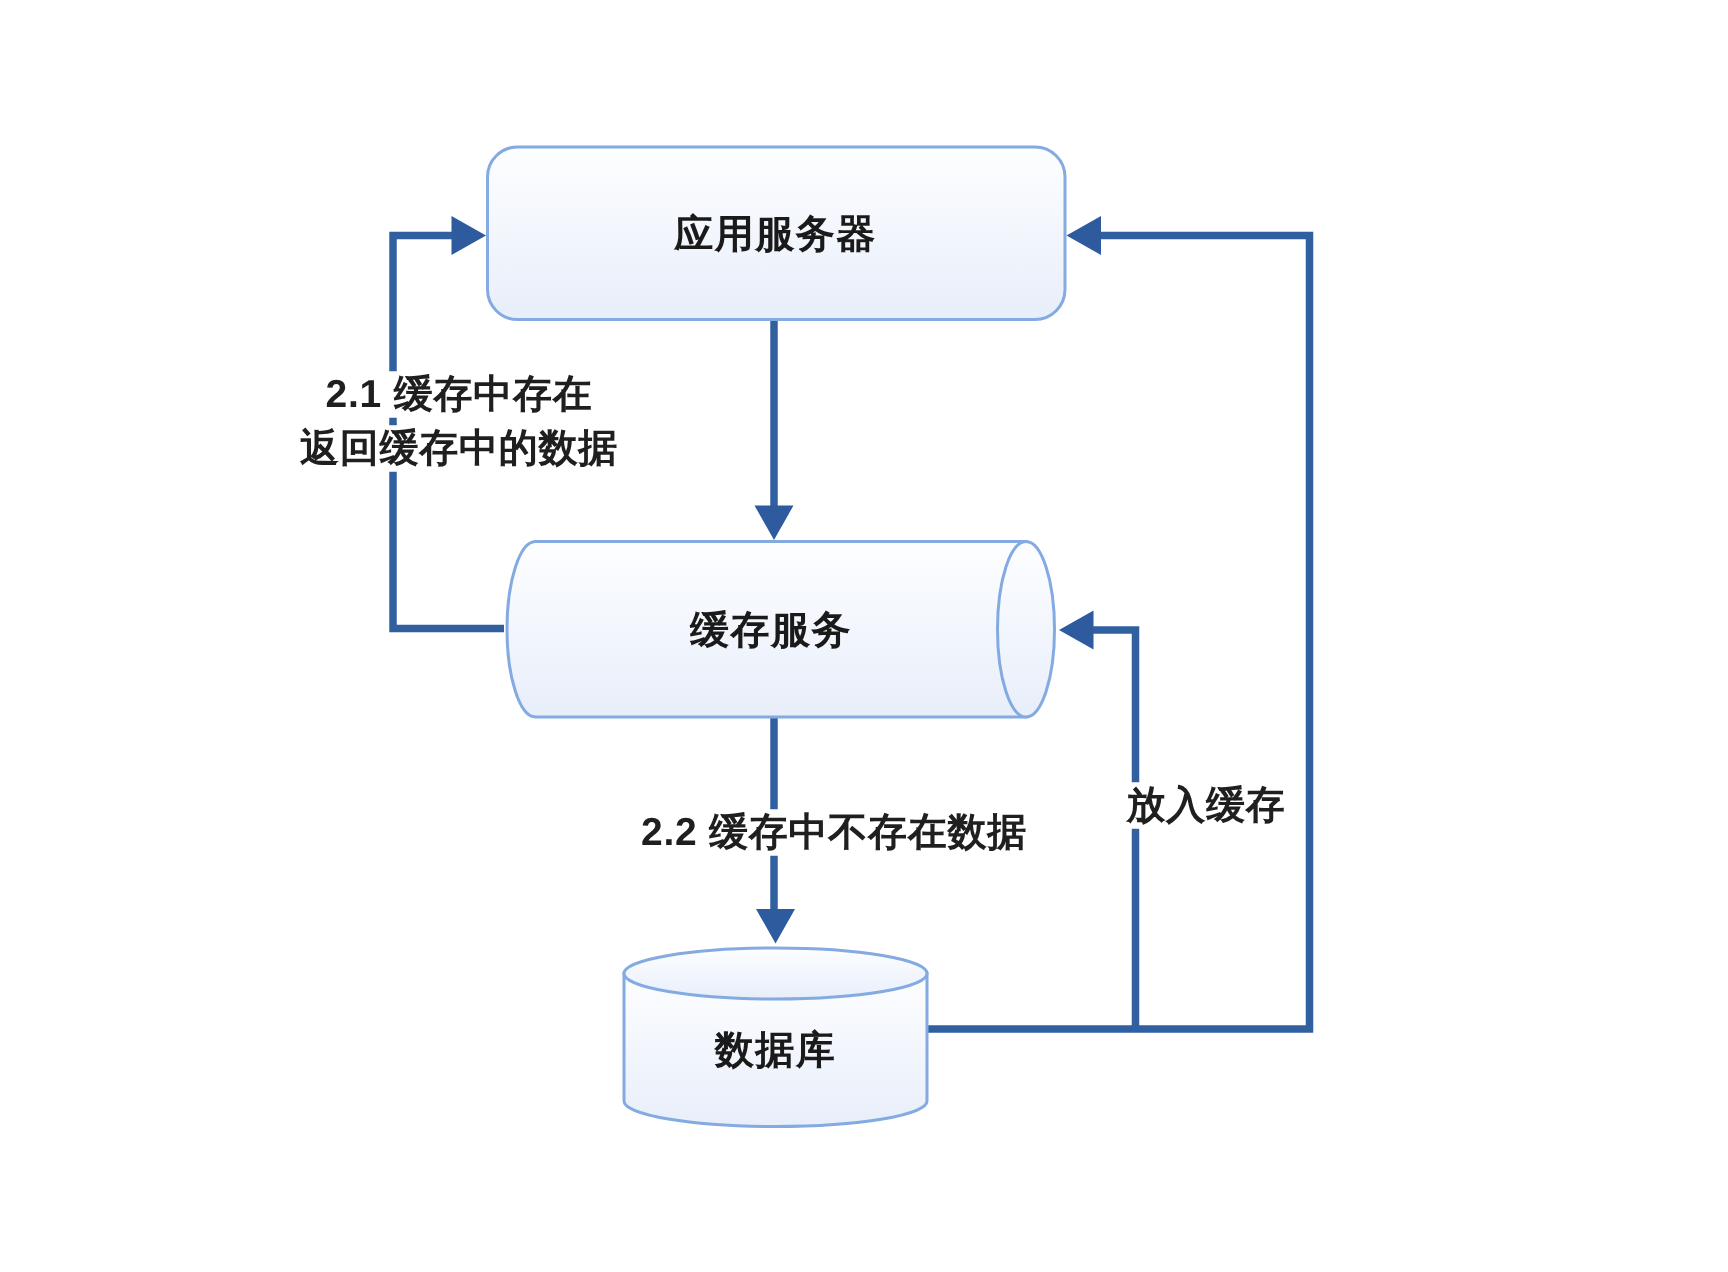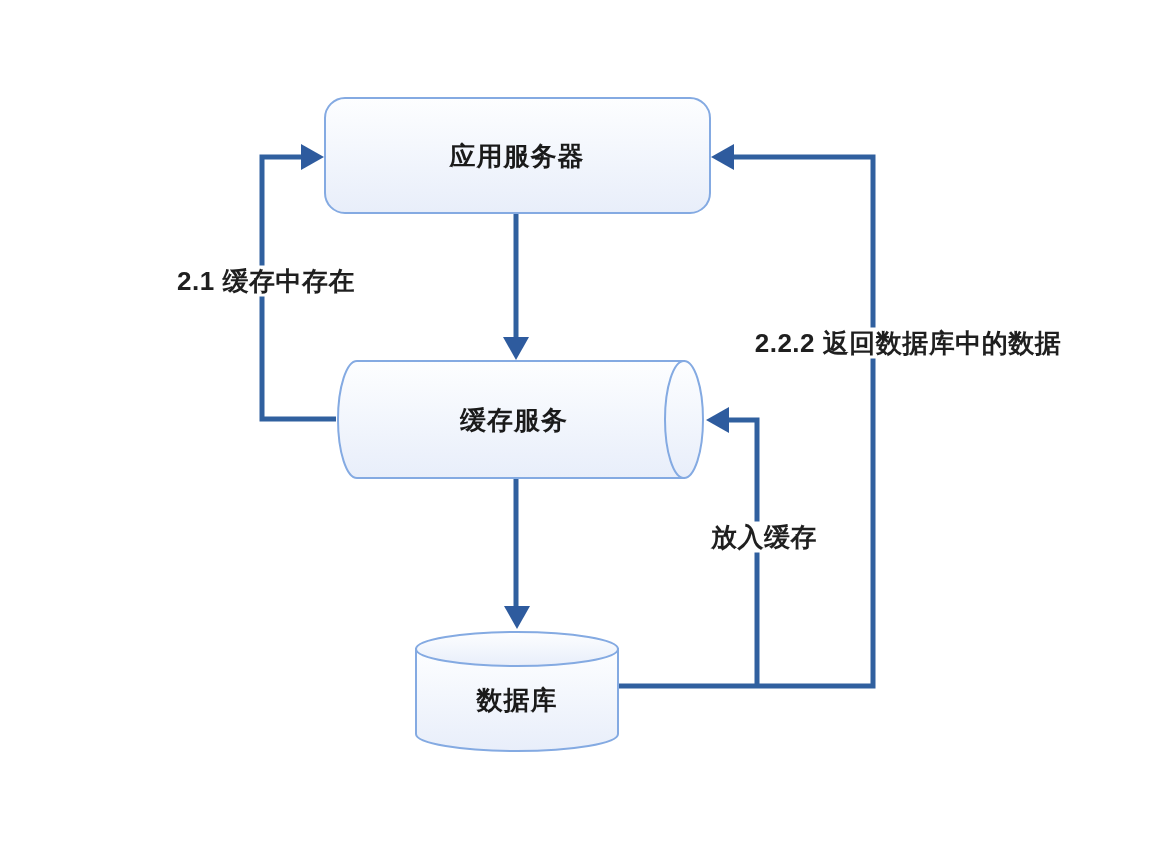--- a/index.html
+++ b/index.html
@@ -31,20 +31,21 @@
     letter-spacing: 1px;
   }
   .edge-label {
     position: absolute;
     transform: translate(-50%, -50%);
     display: flex;
     flex-direction: column;
     align-items: center;
     gap: 5px;
     z-index: 3;
+    margin-left: 40px;
   }
   .edge-label span {
     display: inline-block;
     background: #ffffff;
     padding: 0 5px;
     font-size: 26px;
     font-weight: 600;
     color: #1f1f1f;
     line-height: 31px;
     white-space: nowrap;
@@ -100,24 +101,25 @@
 
   <div class="node-label" style="left:517px; top:156px;">应用服务器</div>
 
   <div class="node-label" style="left:514px; top:420px;">缓存服务</div>
 
   <div class="node-label" style="left:517px; top:700px;">数据库</div>
 
 
   <div class="edge-label" style="left:266px; top:281px;">
     <span>2.1 缓存中存在</span>
+    <span>返回缓存中的数据</span>
   </div>
 
+  <div class="edge-label" style="left:516px; top:555px;">
+    <span>2.2 缓存中不存在数据</span>
+  </div>
 
   <div class="edge-label" style="left:764px; top:537px;">
     <span>放入缓存</span>
   </div>
 
-  <div class="edge-label" style="left:908px; top:343px;">
-    <span>2.2.2 返回数据库中的数据</span>
-  </div>
 
 </div>
 
 </body></html>

